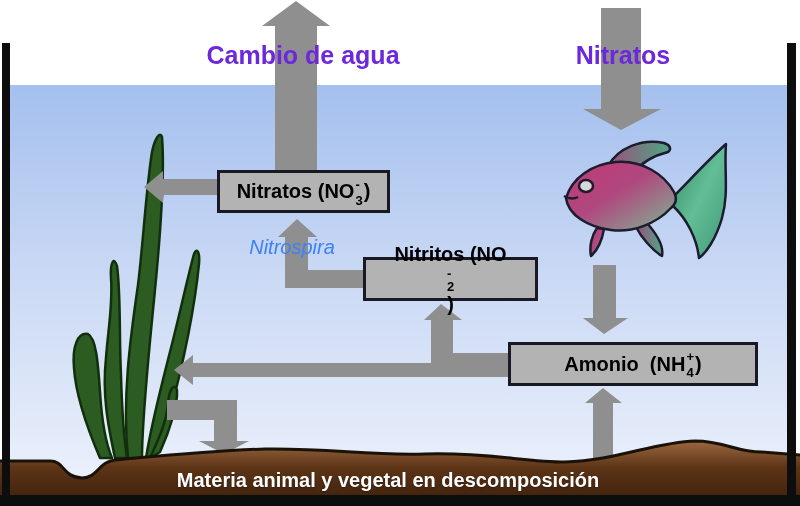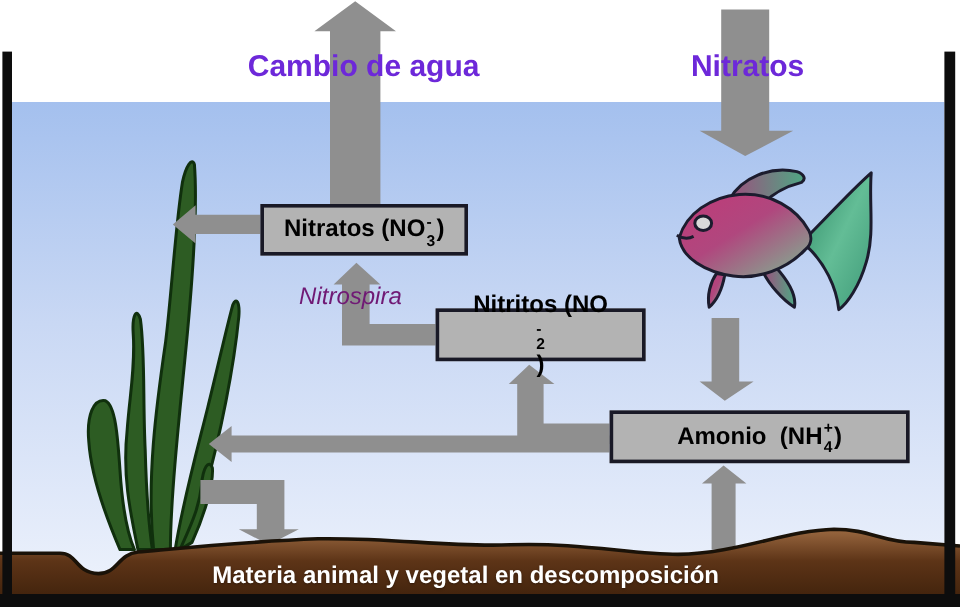--- a/index.html
+++ b/index.html
@@ -20,21 +20,21 @@
 
   .title {
     position:absolute; transform:translateX(-50%);
     font-size:25px; font-weight:bold; color:#6d28d9; white-space:nowrap; z-index:4;
   }
   .title-left  { left:303px; top:41px; }
   .title-right { left:623px; top:41px; }
 
   .bacteria {
     position:absolute; transform:translateX(-50%);
-    font-style:italic; font-size:20px; color:#701a75; white-space:nowrap; z-index:4;
+    font-style:italic; font-size:20px; color:#3b82f6; white-space:nowrap; z-index:4;
   }
   .nitrospira   { left:292px; top:236px; }
   .nitrosomonas { left:439px; top:325px; }
 
   .box {
     position:absolute; background:#b3b3b3; border:3px solid #191926;
     display:flex; align-items:center; justify-content:center;
     font-size:20px; font-weight:bold; color:#000; white-space:pre; z-index:3;
   }
   .box-nitratos { left:217px; top:170px; width:173px; height:43px; }

